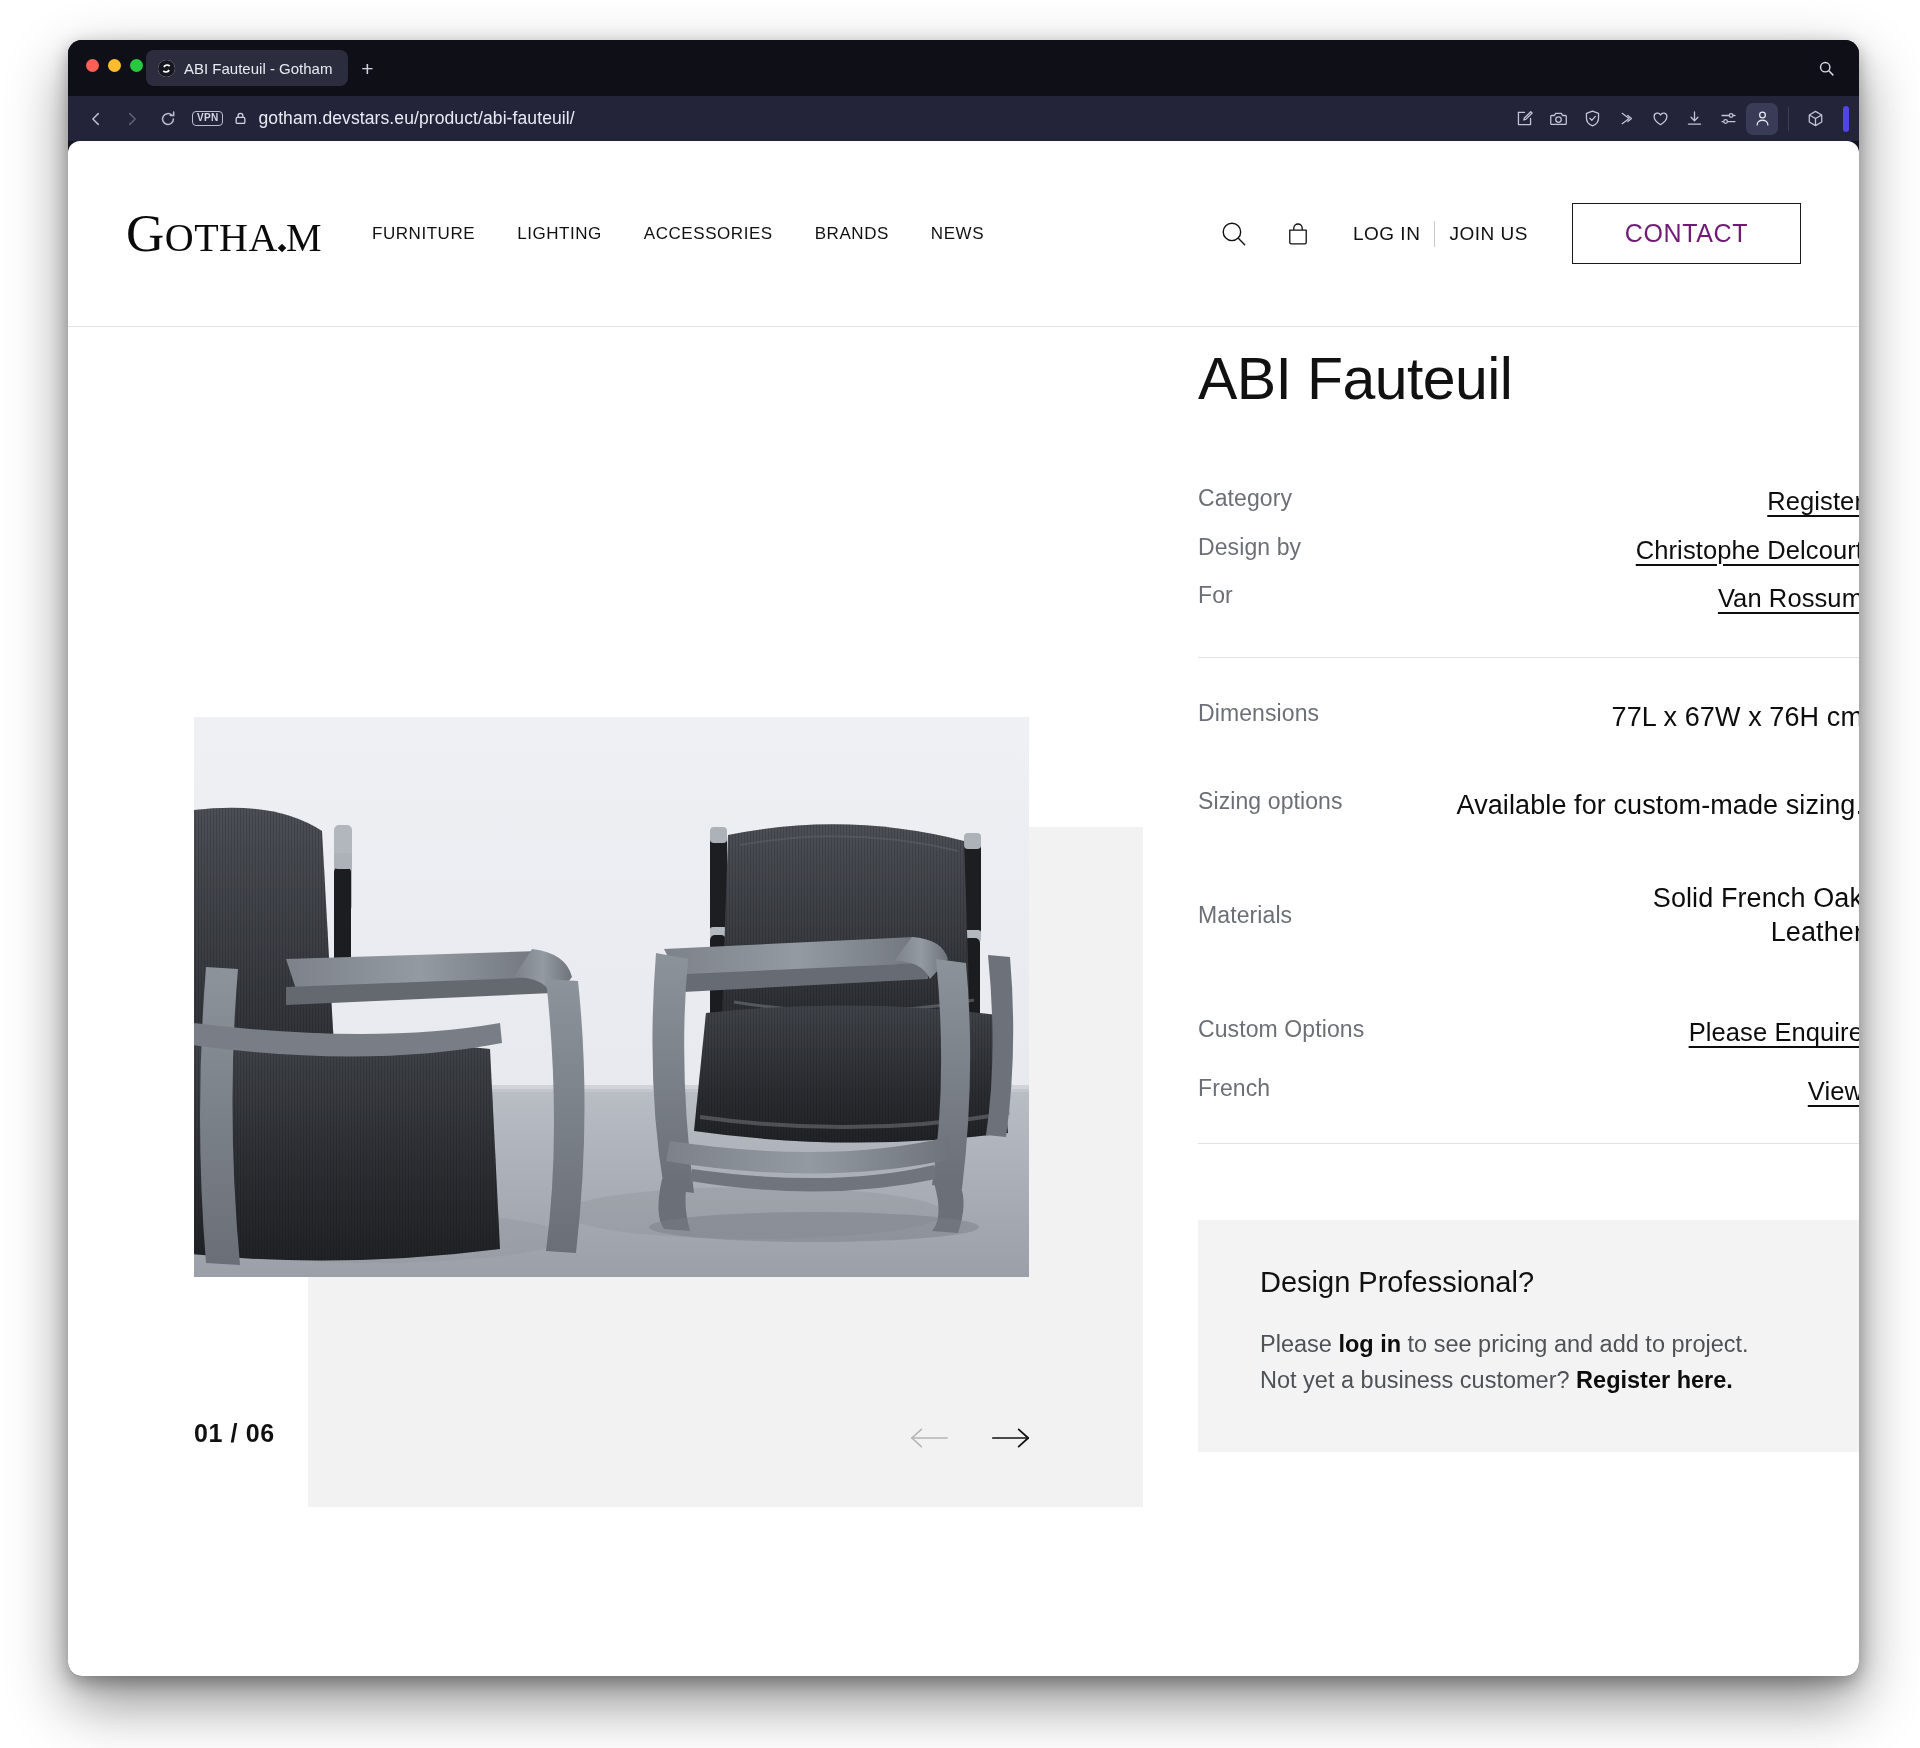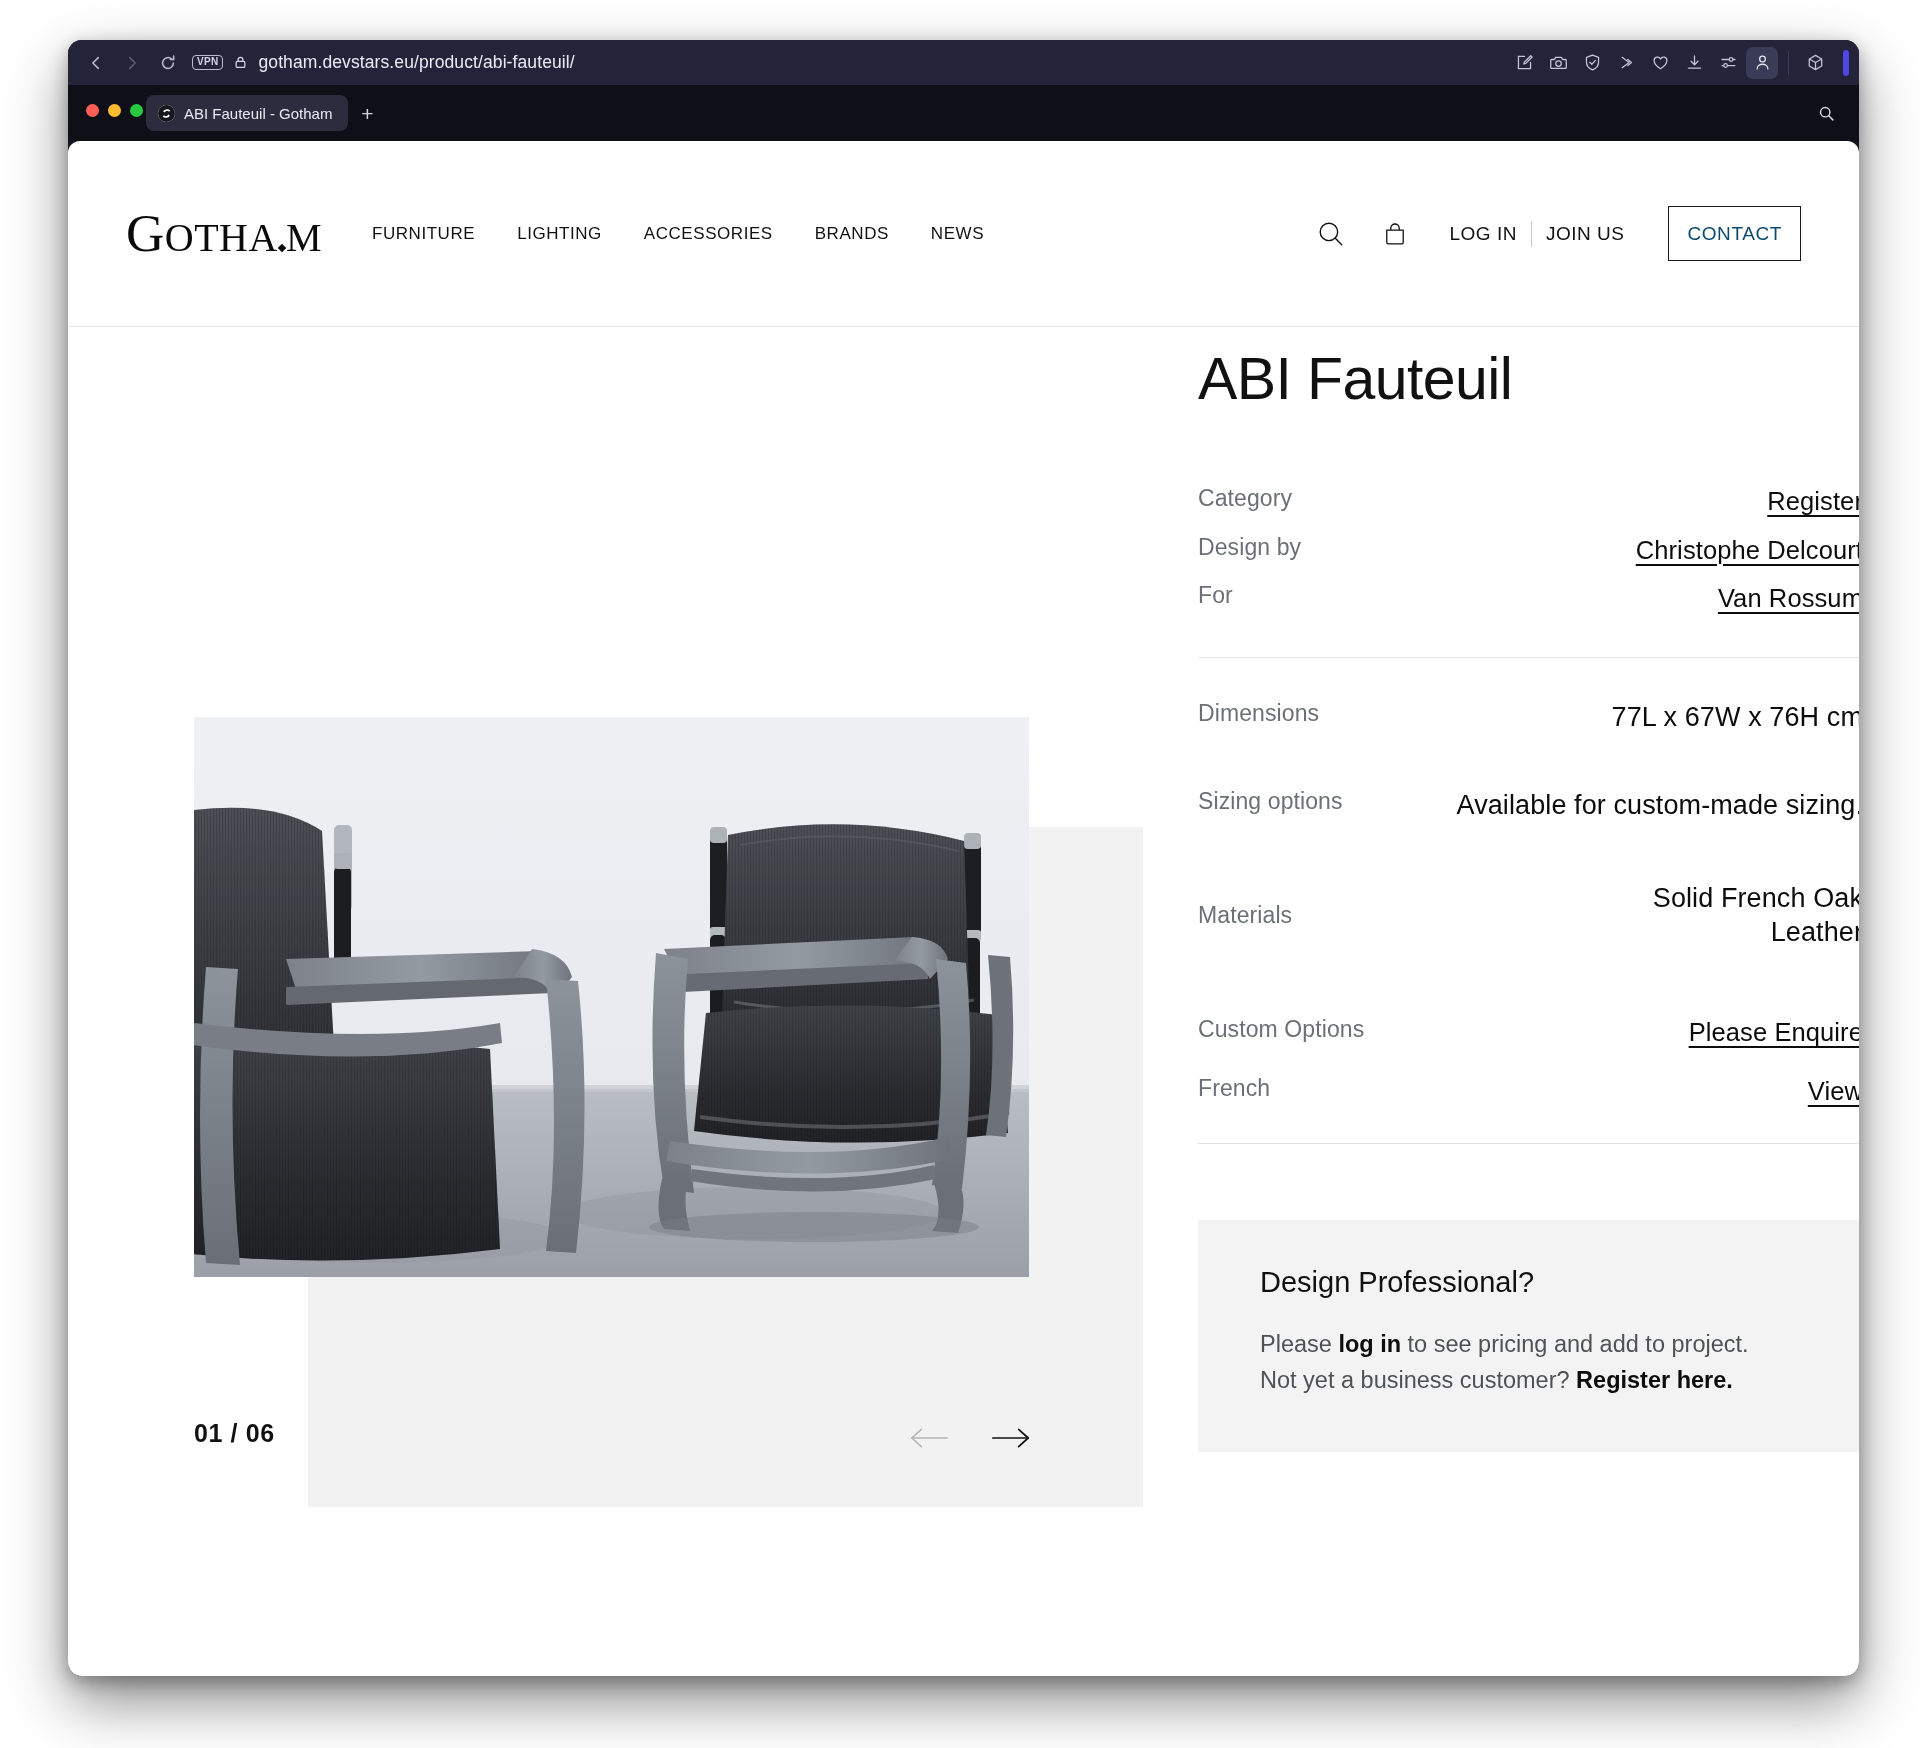--- a/index.html
+++ b/index.html
@@ -214,24 +214,24 @@
     color: #111;
     padding: 0 14px;
   }
   .auth-sep {
     width: 1px; height: 26px;
     background: #c8c8c8;
   }
   #contact-btn {
     margin-left: 30px;
     border: 1.6px solid #1a1a1a;
-    padding: 17px 18px;
-    font-size: 19px;
+    padding: 17px 52px;
+    font-size: 25px;
     letter-spacing: 0.6px;
-    color: #0c4a6e;
+    color: #701a75;
     background: #fff;
     line-height: 1;
   }
 
   
   #product-area {
     position: relative;
     height: 1348px;
   }
 
@@ -343,115 +343,20 @@
     font-size: 23.5px;
     color: #4e5257;
     line-height: 1.5;
   }
   .info-line b { color: #0d0d0d; font-weight: bold; }
 </style>
 </head>
 <body>
 
 <div id="browser-window">
-
-  <div id="toolbar">
-    <div class="nav-btns">
-      <div class="nav-btn">
-        <svg width="18" height="18" viewBox="0 0 20 20" fill="none" stroke="currentColor" stroke-width="1.7" stroke-linecap="round" stroke-linejoin="round">
-            <polyline points="12.5,4 6.5,10 12.5,16"></polyline>
-          </svg>
-      </div>
-      <div class="nav-btn disabled">
-        <svg width="18" height="18" viewBox="0 0 20 20" fill="none" stroke="currentColor" stroke-width="1.7" stroke-linecap="round" stroke-linejoin="round">
-            <polyline points="7.5,4 13.5,10 7.5,16"></polyline>
-          </svg>
-      </div>
-      <div class="nav-btn">
-        <svg width="18" height="18" viewBox="0 0 20 20" fill="none" stroke="currentColor" stroke-width="1.7" stroke-linecap="round">
-          <path d="M16 10a6 6 0 1 1-1.9-4.4"></path>
-            <polyline points="16.3,2.3 16.3,6.1 12.5,6.1"></polyline>
-        </svg>
-      </div>
-    </div>
-
-    <div class="url-area">
-      <span class="vpn-chip">VPN</span>
-      <span class="lock-icon">
-        <svg width="15" height="15" viewBox="0 0 20 20" fill="none" stroke="currentColor" stroke-width="1.7">
-          <rect x="4.2" y="8.6" width="11.6" height="8" rx="1.6"></rect>
-            <path d="M6.8 8.6V6.4a3.2 3.2 0 0 1 6.4 0v2.2"></path>
-        </svg>
-      </span>
-      <span class="url-text">gotham.devstars.eu/product/abi-fauteuil/</span>
-    </div>
-
-    <div class="toolbar-icons">
-      <div class="tb-icon">
-        <svg width="19" height="19" viewBox="0 0 22 22" fill="none" stroke="currentColor" stroke-width="1.5" stroke-linecap="round" stroke-linejoin="round">
-          <path d="M4 4h7"></path>
-            <path d="M4 4v14h14v-7"></path>
-            <path d="M18.2 3.1l1.6 1.6-7.3 7.3-2.3.7.7-2.3z"></path>
-        </svg>
-      </div>
-      <div class="tb-icon">
-        <svg width="19" height="19" viewBox="0 0 22 22" fill="none" stroke="currentColor" stroke-width="1.5" stroke-linejoin="round">
-          <path d="M3 7.5h3.3L7.7 5h6.6l1.4 2.5H19a1 1 0 0 1 1 1v8.2a1 1 0 0 1-1 1H3a1 1 0 0 1-1-1V8.5a1 1 0 0 1 1-1z"></path>
-            <circle cx="11" cy="12.3" r="3.2"></circle>
-        </svg>
-      </div>
-      <div class="tb-icon">
-        <svg width="19" height="19" viewBox="0 0 22 22" fill="none" stroke="currentColor" stroke-width="1.5" stroke-linecap="round" stroke-linejoin="round">
-          <path d="M11 2.5l7 2.6v5.4c0 4.3-3 7.6-7 9-4-1.4-7-4.7-7-9V5.1z"></path>
-            <polyline points="7.9,10.8 10.2,13.1 14.3,8.6"></polyline>
-        </svg>
-      </div>
-      <div class="tb-icon">
-        <svg width="19" height="19" viewBox="0 0 22 22" fill="none" stroke="currentColor" stroke-width="1.5" stroke-linecap="round" stroke-linejoin="round">
-          <polyline points="6,5 14,11 6,17"></polyline>
-            <polyline points="12.5,7.5 16.8,11 12.5,14.5"></polyline>
-        </svg>
-      </div>
-      <div class="tb-icon">
-        <svg width="19" height="19" viewBox="0 0 22 22" fill="none" stroke="currentColor" stroke-width="1.5" stroke-linejoin="round">
-          <path d="M11 18.2S3.6 13.7 3.6 8.7a3.9 3.9 0 0 1 7.4-1.8 3.9 3.9 0 0 1 7.4 1.8c0 5-7.4 9.5-7.4 9.5z"></path>
-        </svg>
-      </div>
-      <div class="tb-icon">
-        <svg width="19" height="19" viewBox="0 0 22 22" fill="none" stroke="currentColor" stroke-width="1.5" stroke-linecap="round" stroke-linejoin="round">
-          <line x1="11" y1="3.4" x2="11" y2="13.4"></line>
-            <polyline points="7,9.6 11,13.6 15,9.6"></polyline>
-            <line x1="4" y1="17.6" x2="18" y2="17.6"></line>
-        </svg>
-      </div>
-      <div class="tb-icon">
-        <svg width="19" height="19" viewBox="0 0 22 22" fill="none" stroke="currentColor" stroke-width="1.5" stroke-linecap="round">
-          <line x1="3.5" y1="7.5" x2="18.5" y2="7.5"></line>
-            <line x1="3.5" y1="14.5" x2="18.5" y2="14.5"></line>
-          <circle cx="14" cy="7.5" r="2.1" fill="#23243a"></circle>
-            <circle cx="7.6" cy="14.5" r="2.1" fill="#23243a"></circle>
-        </svg>
-      </div>
-      <div class="tb-icon active">
-        <svg width="19" height="19" viewBox="0 0 22 22" fill="none" stroke="currentColor" stroke-width="1.5" stroke-linecap="round">
-          <circle cx="11" cy="7" r="3.3"></circle>
-            <path d="M4.8 18.4c0-3.4 2.8-5.4 6.2-5.4s6.2 2 6.2 5.4"></path>
-        </svg>
-      </div>
-      <div class="toolbar-divider"></div>
-      <div class="tb-icon">
-        <svg width="19" height="19" viewBox="0 0 22 22" fill="none" stroke="currentColor" stroke-width="1.5" stroke-linejoin="round">
-          <path d="M11 2.8l7.2 4.1v8.2L11 19.2 3.8 15.1V6.9z"></path>
-            <polyline points="3.8,6.9 11,11 18.2,6.9"></polyline>
-            <line x1="11" y1="11" x2="11" y2="19.2"></line>
-        </svg>
-      </div>
-      <div class="purple-bar"></div>
-    </div>
-  </div>
 
   <div id="titlebar">
     <div class="traffic-lights">
       <span class="tl red"></span>
       <span class="tl yellow"></span>
       <span class="tl green"></span>
     </div>
 
     <div id="tab-strip">
       <div class="browser-tab">
@@ -467,20 +372,115 @@
       <div class="new-tab-btn">
         <span>+</span>
       </div>
     </div>
 
     <div id="titlebar-search">
       <svg width="17" height="17" viewBox="0 0 20 20" fill="none" stroke="currentColor" stroke-width="1.7">
         <circle cx="8.5" cy="8.5" r="5.5"></circle>
           <line x1="12.7" y1="12.7" x2="17.5" y2="17.5" stroke-linecap="round"></line>
       </svg>
+    </div>
+  </div>
+
+  <div id="toolbar">
+    <div class="nav-btns">
+      <div class="nav-btn">
+        <svg width="18" height="18" viewBox="0 0 20 20" fill="none" stroke="currentColor" stroke-width="1.7" stroke-linecap="round" stroke-linejoin="round">
+            <polyline points="12.5,4 6.5,10 12.5,16"></polyline>
+          </svg>
+      </div>
+      <div class="nav-btn disabled">
+        <svg width="18" height="18" viewBox="0 0 20 20" fill="none" stroke="currentColor" stroke-width="1.7" stroke-linecap="round" stroke-linejoin="round">
+            <polyline points="7.5,4 13.5,10 7.5,16"></polyline>
+          </svg>
+      </div>
+      <div class="nav-btn">
+        <svg width="18" height="18" viewBox="0 0 20 20" fill="none" stroke="currentColor" stroke-width="1.7" stroke-linecap="round">
+          <path d="M16 10a6 6 0 1 1-1.9-4.4"></path>
+            <polyline points="16.3,2.3 16.3,6.1 12.5,6.1"></polyline>
+        </svg>
+      </div>
+    </div>
+
+    <div class="url-area">
+      <span class="vpn-chip">VPN</span>
+      <span class="lock-icon">
+        <svg width="15" height="15" viewBox="0 0 20 20" fill="none" stroke="currentColor" stroke-width="1.7">
+          <rect x="4.2" y="8.6" width="11.6" height="8" rx="1.6"></rect>
+            <path d="M6.8 8.6V6.4a3.2 3.2 0 0 1 6.4 0v2.2"></path>
+        </svg>
+      </span>
+      <span class="url-text">gotham.devstars.eu/product/abi-fauteuil/</span>
+    </div>
+
+    <div class="toolbar-icons">
+      <div class="tb-icon">
+        <svg width="19" height="19" viewBox="0 0 22 22" fill="none" stroke="currentColor" stroke-width="1.5" stroke-linecap="round" stroke-linejoin="round">
+          <path d="M4 4h7"></path>
+            <path d="M4 4v14h14v-7"></path>
+            <path d="M18.2 3.1l1.6 1.6-7.3 7.3-2.3.7.7-2.3z"></path>
+        </svg>
+      </div>
+      <div class="tb-icon">
+        <svg width="19" height="19" viewBox="0 0 22 22" fill="none" stroke="currentColor" stroke-width="1.5" stroke-linejoin="round">
+          <path d="M3 7.5h3.3L7.7 5h6.6l1.4 2.5H19a1 1 0 0 1 1 1v8.2a1 1 0 0 1-1 1H3a1 1 0 0 1-1-1V8.5a1 1 0 0 1 1-1z"></path>
+            <circle cx="11" cy="12.3" r="3.2"></circle>
+        </svg>
+      </div>
+      <div class="tb-icon">
+        <svg width="19" height="19" viewBox="0 0 22 22" fill="none" stroke="currentColor" stroke-width="1.5" stroke-linecap="round" stroke-linejoin="round">
+          <path d="M11 2.5l7 2.6v5.4c0 4.3-3 7.6-7 9-4-1.4-7-4.7-7-9V5.1z"></path>
+            <polyline points="7.9,10.8 10.2,13.1 14.3,8.6"></polyline>
+        </svg>
+      </div>
+      <div class="tb-icon">
+        <svg width="19" height="19" viewBox="0 0 22 22" fill="none" stroke="currentColor" stroke-width="1.5" stroke-linecap="round" stroke-linejoin="round">
+          <polyline points="6,5 14,11 6,17"></polyline>
+            <polyline points="12.5,7.5 16.8,11 12.5,14.5"></polyline>
+        </svg>
+      </div>
+      <div class="tb-icon">
+        <svg width="19" height="19" viewBox="0 0 22 22" fill="none" stroke="currentColor" stroke-width="1.5" stroke-linejoin="round">
+          <path d="M11 18.2S3.6 13.7 3.6 8.7a3.9 3.9 0 0 1 7.4-1.8 3.9 3.9 0 0 1 7.4 1.8c0 5-7.4 9.5-7.4 9.5z"></path>
+        </svg>
+      </div>
+      <div class="tb-icon">
+        <svg width="19" height="19" viewBox="0 0 22 22" fill="none" stroke="currentColor" stroke-width="1.5" stroke-linecap="round" stroke-linejoin="round">
+          <line x1="11" y1="3.4" x2="11" y2="13.4"></line>
+            <polyline points="7,9.6 11,13.6 15,9.6"></polyline>
+            <line x1="4" y1="17.6" x2="18" y2="17.6"></line>
+        </svg>
+      </div>
+      <div class="tb-icon">
+        <svg width="19" height="19" viewBox="0 0 22 22" fill="none" stroke="currentColor" stroke-width="1.5" stroke-linecap="round">
+          <line x1="3.5" y1="7.5" x2="18.5" y2="7.5"></line>
+            <line x1="3.5" y1="14.5" x2="18.5" y2="14.5"></line>
+          <circle cx="14" cy="7.5" r="2.1" fill="#23243a"></circle>
+            <circle cx="7.6" cy="14.5" r="2.1" fill="#23243a"></circle>
+        </svg>
+      </div>
+      <div class="tb-icon active">
+        <svg width="19" height="19" viewBox="0 0 22 22" fill="none" stroke="currentColor" stroke-width="1.5" stroke-linecap="round">
+          <circle cx="11" cy="7" r="3.3"></circle>
+            <path d="M4.8 18.4c0-3.4 2.8-5.4 6.2-5.4s6.2 2 6.2 5.4"></path>
+        </svg>
+      </div>
+      <div class="toolbar-divider"></div>
+      <div class="tb-icon">
+        <svg width="19" height="19" viewBox="0 0 22 22" fill="none" stroke="currentColor" stroke-width="1.5" stroke-linejoin="round">
+          <path d="M11 2.8l7.2 4.1v8.2L11 19.2 3.8 15.1V6.9z"></path>
+            <polyline points="3.8,6.9 11,11 18.2,6.9"></polyline>
+            <line x1="11" y1="11" x2="11" y2="19.2"></line>
+        </svg>
+      </div>
+      <div class="purple-bar"></div>
     </div>
   </div>
 
   <div id="viewport">
 
     <header id="site-header">
       <div id="brand-logo">
         <span class="lg">G</span>
           <span class="sm">OTH</span>
           <span class="sm">A</span>

